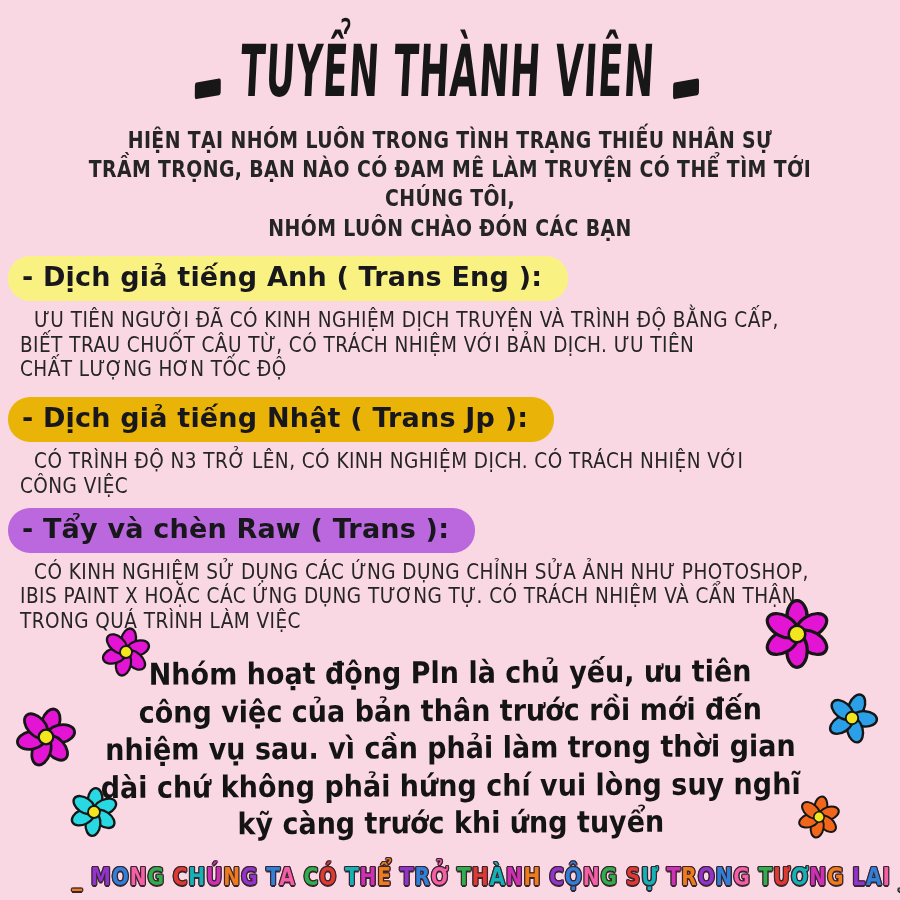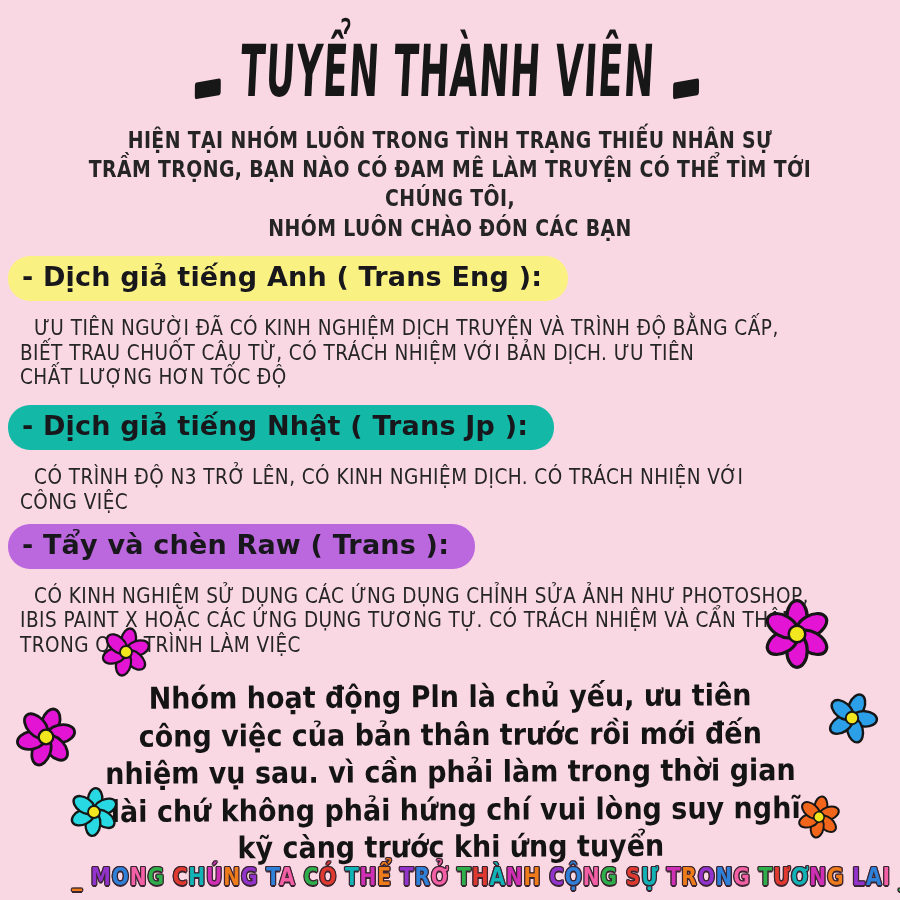--- a/index.html
+++ b/index.html
@@ -31,21 +31,21 @@
     margin-top:22px;
     text-align:center;
     white-space:pre-line;
     font-weight:bold;
     font-size:23px;line-height:1.27;letter-spacing:0.5px;
     transform:scaleX(0.82);transform-origin:center top;
   }
   
   .pill{
     display:inline-block;
-    margin:15px 0 8px 8px;
+    margin:15px 0 0 8px;
     padding:5px 26px 9px 14px;
     border-radius:22px;
     font-weight:bold;font-size:27px;letter-spacing:0.2px;color:#17171c;
     white-space:nowrap;
   }
   .pill.first{margin-top:13px;}
   .pill.third{margin-top:9px;}
   
   .section-body{
     margin:7px 0 0 20px;
@@ -95,21 +95,21 @@
 NHÓM LUÔN CHÀO ĐÓN CÁC BẠN</div>
 
   <div>
     <div class="pill first" style="background: rgb(250, 241, 131);">- Dịch giả tiếng Anh ( Trans Eng ):</div>
   </div>
   <div class="section-body">ƯU TIÊN NGƯỜI ĐÃ CÓ KINH NGHIỆM DỊCH TRUYỆN VÀ TRÌNH ĐỘ BẰNG CẤP,
 BIẾT TRAU CHUỐT CÂU TỪ, CÓ TRÁCH NHIỆM VỚI BẢN DỊCH. ƯU TIÊN
 CHẤT LƯỢNG HƠN TỐC ĐỘ</div>
 
   <div>
-    <div class="pill" style="background: #14b8a6;">- Dịch giả tiếng Nhật ( Trans Jp ):</div>
+    <div class="pill" style="background: #eab308;">- Dịch giả tiếng Nhật ( Trans Jp ):</div>
   </div>
   <div class="section-body">CÓ TRÌNH ĐỘ N3 TRỞ LÊN, CÓ KINH NGHIỆM DỊCH. CÓ TRÁCH NHIỆN VỚI
 CÔNG VIỆC</div>
 
   <div>
     <div class="pill third" style="background: rgb(187, 103, 221);">- Tẩy và chèn Raw ( Trans ):</div>
   </div>
   <div class="section-body">CÓ KINH NGHIỆM SỬ DỤNG CÁC ỨNG DỤNG CHỈNH SỬA ẢNH NHƯ PHOTOSHOP,
 IBIS PAINT X HOẶC CÁC ỨNG DỤNG TƯƠNG TỰ. CÓ TRÁCH NHIỆM VÀ CẨN THẬN
 TRONG QUÁ TRÌNH LÀM VIỆC</div>

